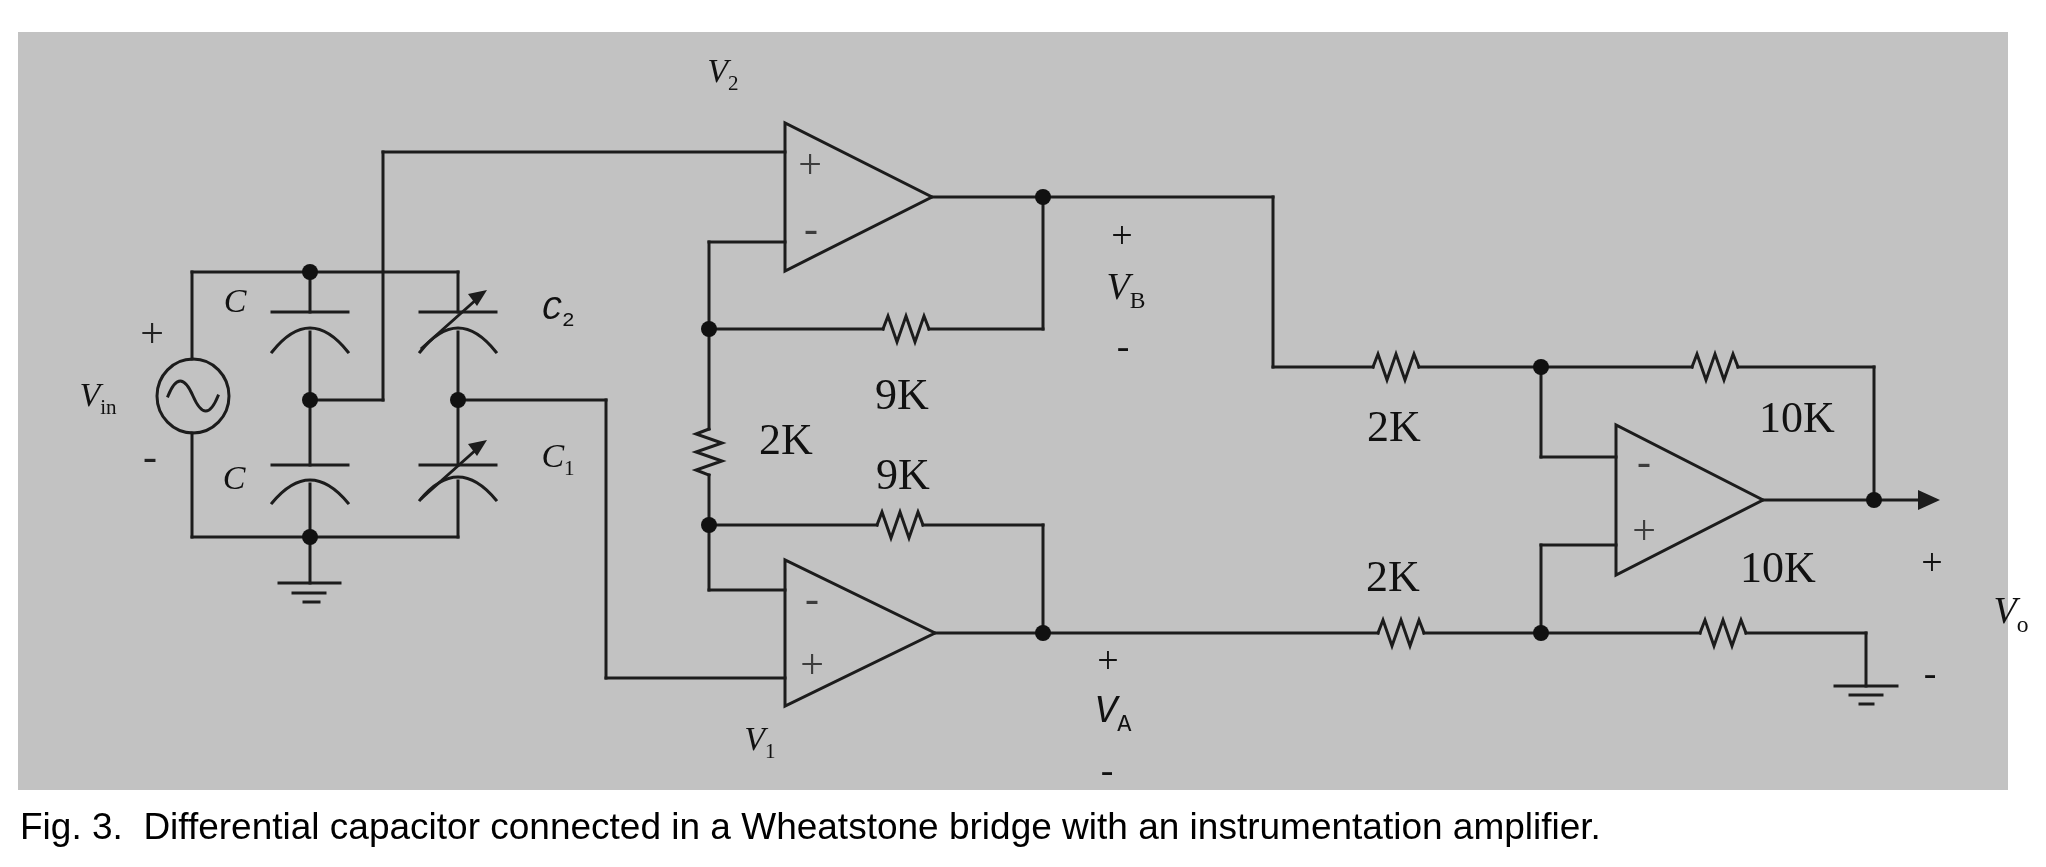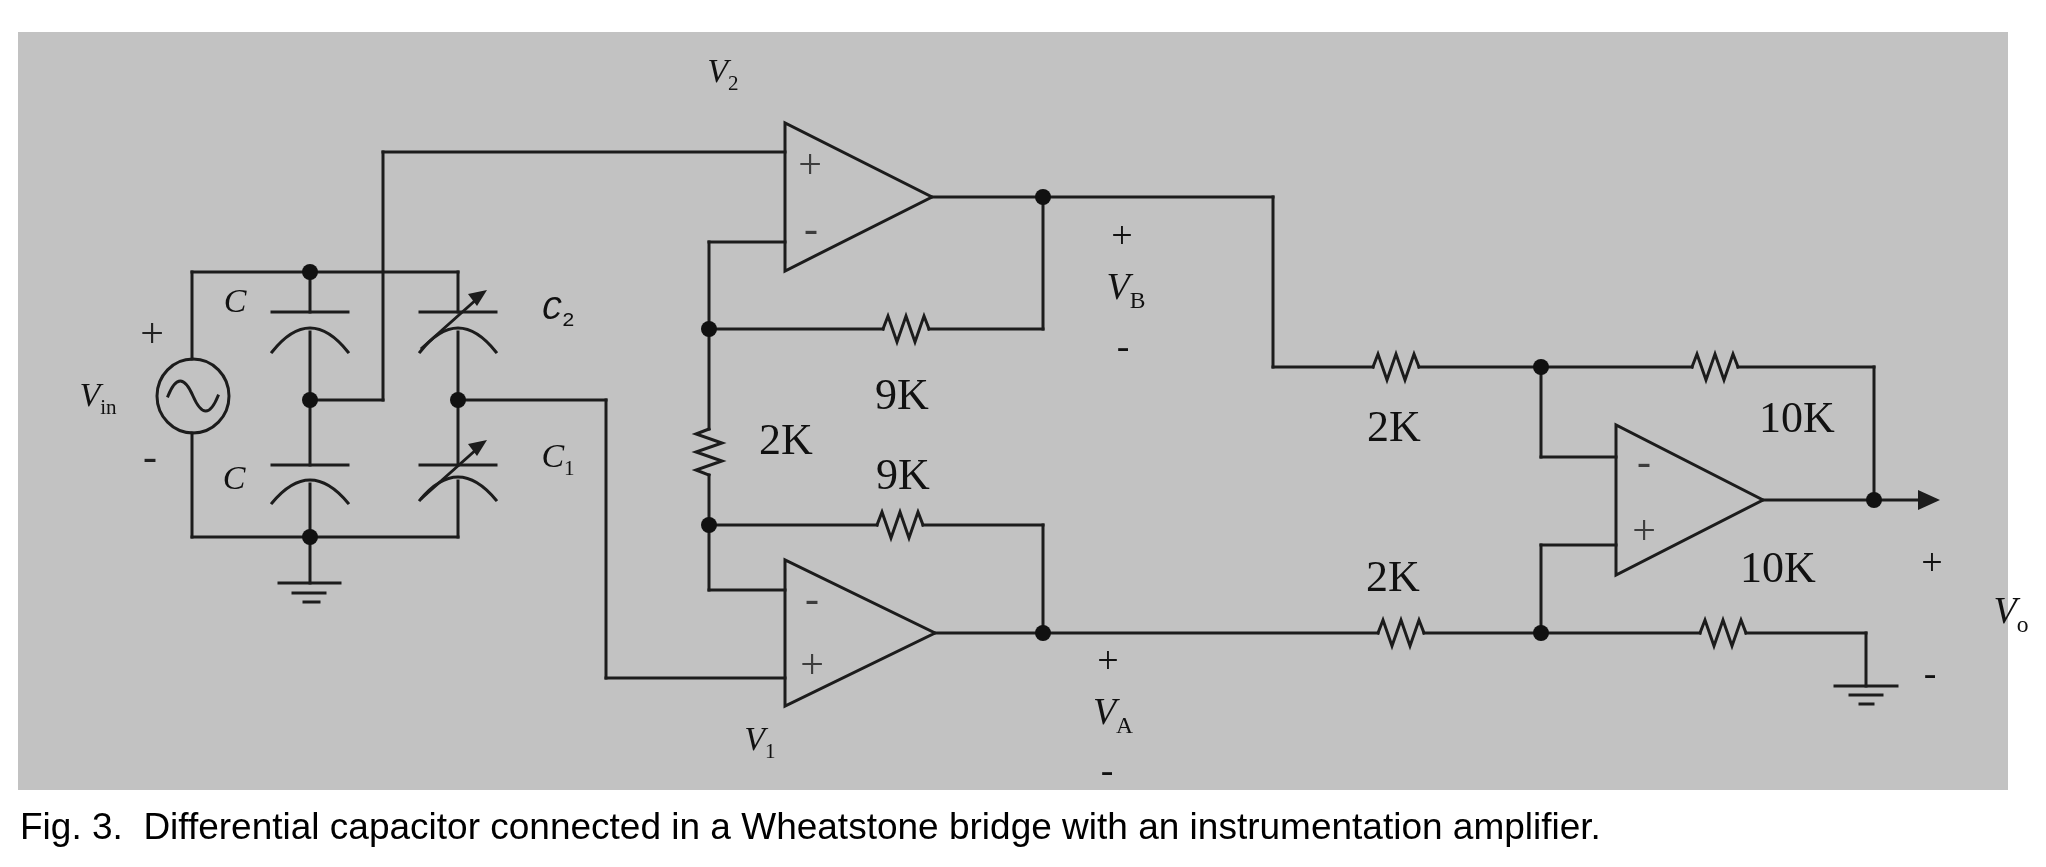--- a/index.html
+++ b/index.html
@@ -174,21 +174,21 @@
     <div class="lbl res" style="left:1376px;top:395px;">2K</div>
     <div class="lbl res" style="left:1375px;top:545px;">2K</div>
     <div class="lbl res" style="left:1779px;top:386px;">10K</div>
     <div class="lbl res" style="left:1760px;top:536px;">10K</div>
 
     <div class="lbl mid" style="left:1104px;top:203px;">+</div>
     <div class="lbl mid it" style="left:1108px;top:258px;"><span>V</span><sub class="sb">B</sub></div>
     <div class="lbl mid" style="left:1105px;top:314px;">-</div>
 
     <div class="lbl mid" style="left:1090px;top:628px;">+</div>
-    <div class="lbl mid it" style="left:1095px;top:683px;"><span>V</span><sub class="sb">A</sub></div>
+    <div class="lbl mid it" style="left:1095px;top:683px;font-family:Liberation Mono, monospace;"><span>V</span><sub class="sb">A</sub></div>
     <div class="lbl mid" style="left:1089px;top:738px;">-</div>
 
     <div class="lbl mid" style="left:1914px;top:530px;">+</div>
     <div class="lbl mid it" style="left:1993px;top:582px;"><span>V</span><sub class="sb">o</sub></div>
     <div class="lbl mid" style="left:1912px;top:641px;">-</div>
 
   </div>
 
   <div id="caption">Fig. 3.  Differential capacitor connected in a Wheatstone bridge with an instrumentation amplifier.</div>
 </div>

